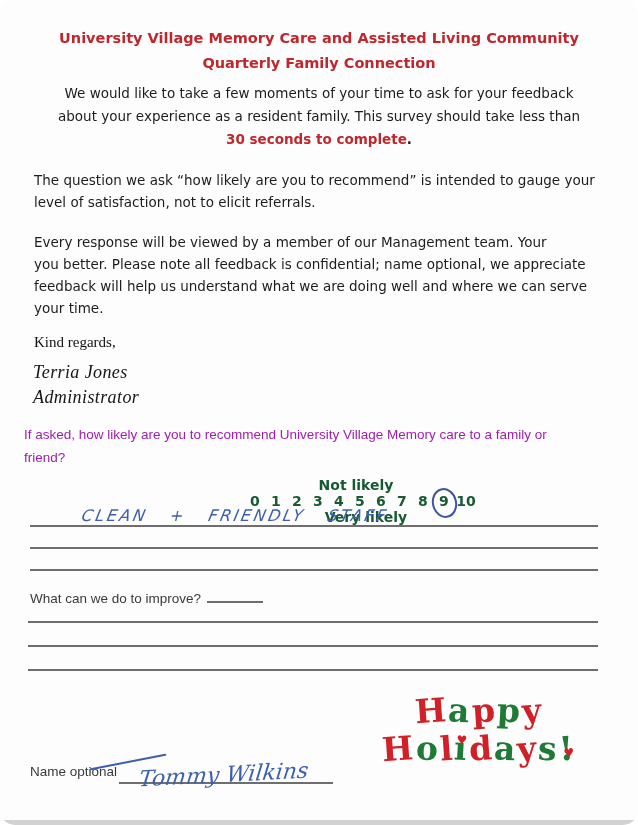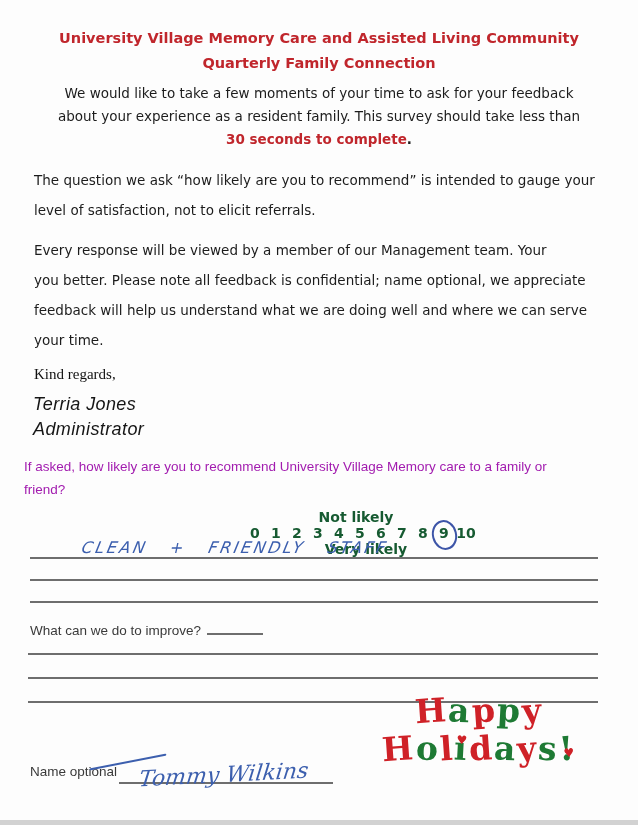--- a/index.html
+++ b/index.html
@@ -1,38 +1,39 @@
 <!DOCTYPE html>
 <html style="--title-red: #c0262c; --scale-green: #165a31; --ink-blue: #3c5fae; --circle-blue: #3d55a8; --holiday-red: #cf2127; --holiday-green: #1e7a34; --line-gray: #6e6e6e;"><head>
 <meta charset="utf-8">
 <style>
   html,body{margin:0;padding:0;background:#ffffff;}
   .page{
     width:638px;height:825px;position:relative;overflow:hidden;
     background:#fdfdfd;color:#1f1f1f;
     font-family:"DejaVu Sans",sans-serif;
+    border-radius:15px;
   }
   
   .header{padding-top:26px;text-align:center;}
   .title-line{
     font-weight:bold;font-size:14.5px;line-height:25px;white-space:nowrap;
     color:var(--title-red,#c0262c);
   }
   .intro{margin-top:6px;font-size:13.5px;line-height:23px;color:#1c1c1c;}
   .intro .tline{white-space:nowrap;}
   .intro-highlight-row{font-size:13.5px;line-height:23px;}
   .intro-highlight{color:var(--title-red,#c0262c);font-weight:bold;}
   .intro-period{color:#1c1c1c;font-weight:bold;}
   
   .para{margin:18px 30px 0 34px;font-size:13.5px;line-height:22px;color:#1c1c1c;}
-  .para .tline{white-space:nowrap;margin-top:8px;}
+  .para .tline{white-space:nowrap;}
   
   .closing{margin:13px 0 0 34px;font-family:"Liberation Serif",serif;font-size:15px;line-height:20px;color:#111;}
   .script-block{
-    margin:8px 0 0 33px;font-family:Liberation Sans, sans-serif;font-style:italic;
+    margin:8px 0 0 33px;font-family:Liberation Serif, serif;font-style:italic;
     font-size:18px;line-height:25px;letter-spacing:.4px;color:#161616;
   }
   
   .question{margin:13px 30px 0 24px;font-family:"Liberation Sans",sans-serif;font-size:13.5px;line-height:23px;color:#a21caf;}
   .question .tline{white-space:nowrap;}
   
   .rating-row{
     margin:8px 0 0 84px;display:flex;align-items:center;
     font-weight:bold;font-size:14px;color:var(--scale-green,#165a31);height:26px;flex-direction:column;
   }

